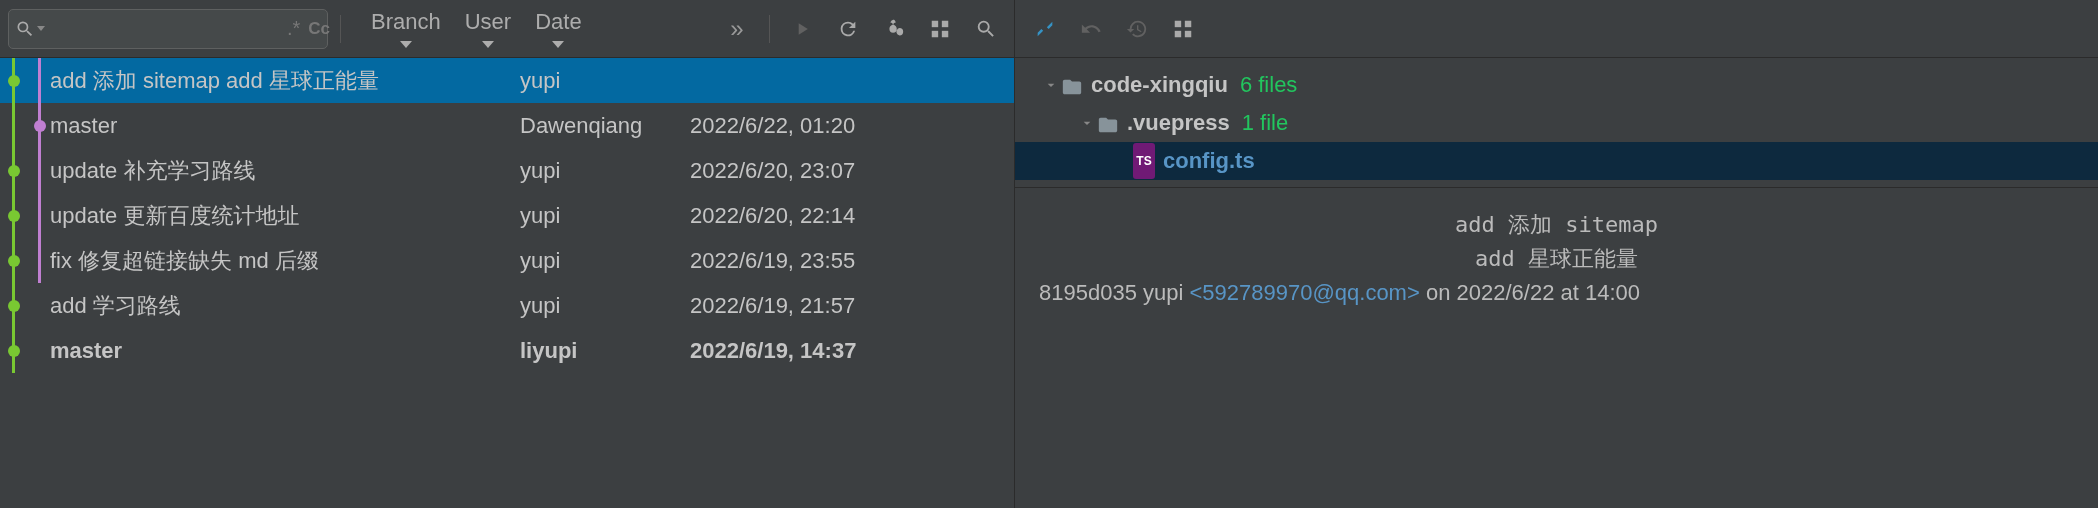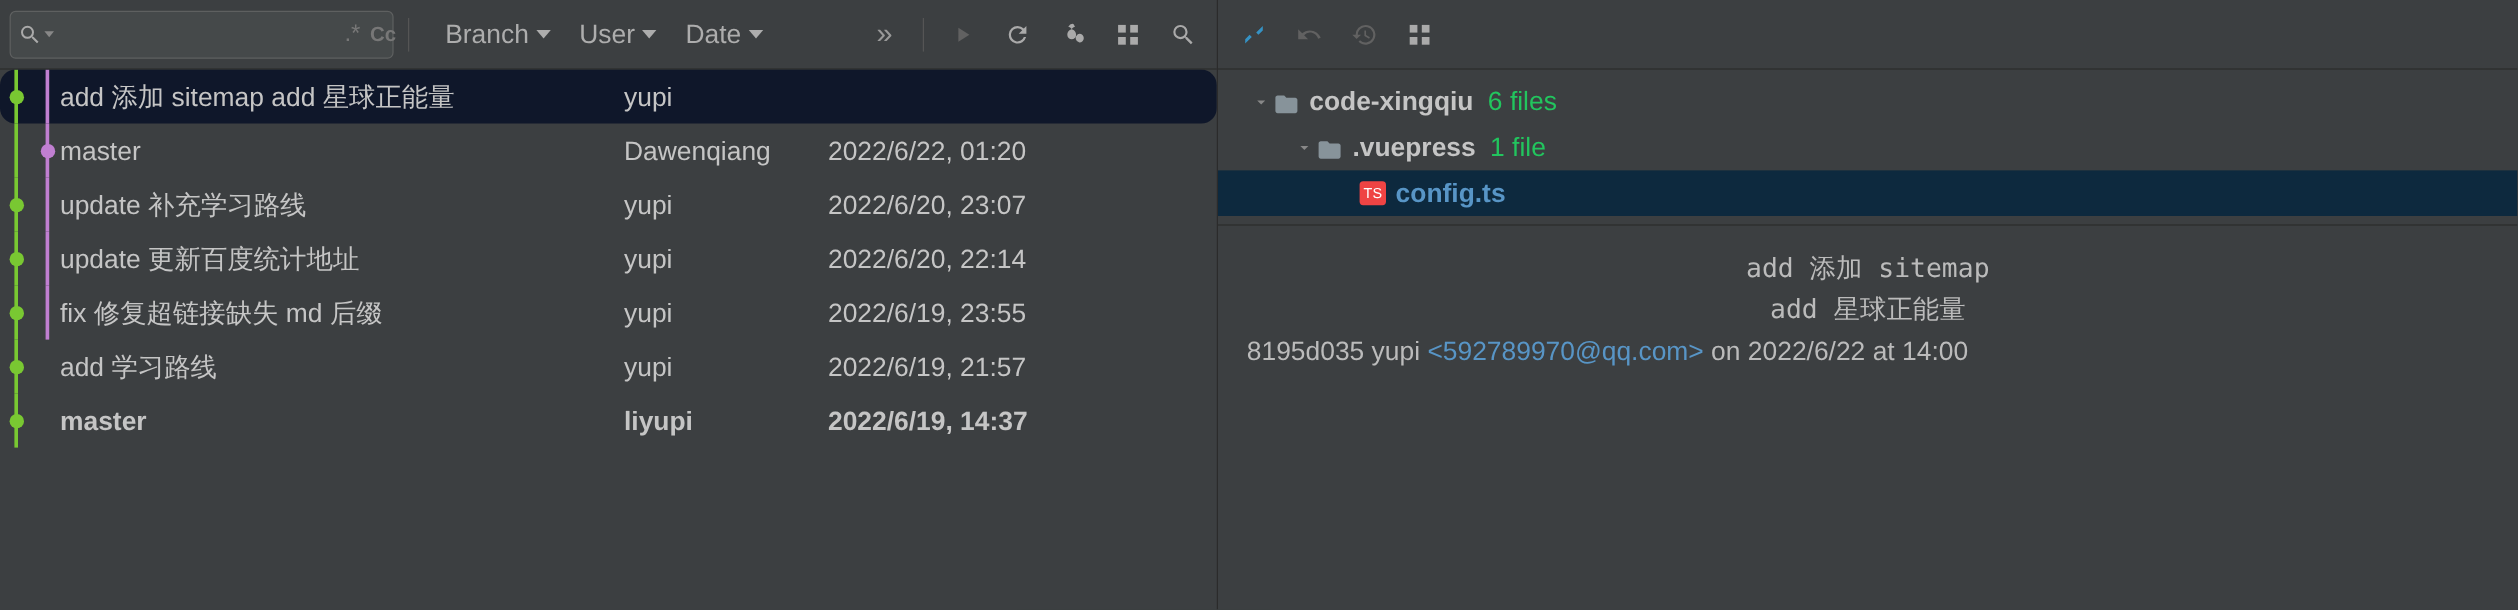--- a/index.html
+++ b/index.html
@@ -60,20 +60,21 @@
     }
     .cc-btn { font-weight: bold; font-size: 17px; margin-left: 8px; }
     .filter-dropdown {
       display: flex;
       align-items: center;
       margin-left: 18px;
       color: #adadad;
       font-size: 22px;
       cursor: pointer;
       gap: 6px;
+      flex-direction: column;
     }
     .chevron-down {
       width: 0; height: 0;
       border-left: 6px solid transparent;
       border-right: 6px solid transparent;
       border-top: 7px solid #adadad;
     }
     .toolbar-spacer { flex: 1; }
     .tb-icon {
       width: 40px; height: 40px;
@@ -93,21 +94,21 @@
       flex: 1;
       font-size: 22px;
       overflow: hidden;
     }
     .commit-row {
       display: flex;
       align-items: center;
       height: 45px;
       cursor: pointer;
     }
-    .commit-row.selected { background: #0f172a; border-radius: 13px; }
+    .commit-row.selected { background: #0369a1; }
     .graph-cell {
       width: 50px;
       position: relative;
       align-self: stretch;
       flex-shrink: 0;
     }
     .gline {
       position: absolute;
       width: 3px;
       background: #79c832;
@@ -161,25 +162,25 @@
       color: #888;
     }
     .folder-icon {
       width: 22px; height: 18px;
       display: inline-block;
       margin-right: 8px;
     }
     .folder-icon svg { fill: #87939a; }
     .ts-badge {
       display: inline-flex; align-items: center; justify-content: center;
-      width: 22px; height: 20px;
-      background: #ef4444;
+      width: 22px; height: 36px;
+      background: #701a75;
       color: white;
       font-size: 12px;
-      font-weight: normal;
+      font-weight: bold;
       border-radius: 3px;
       margin-right: 8px;
     }
     .tree-name { color: #c5c5c5; font-weight: bold; }
     .tree-name.link { color: #5895c6; }
     .tree-meta { color: #22c55e; margin-left: 12px; }
 
     
     .commit-details {
       padding: 20px 24px;

